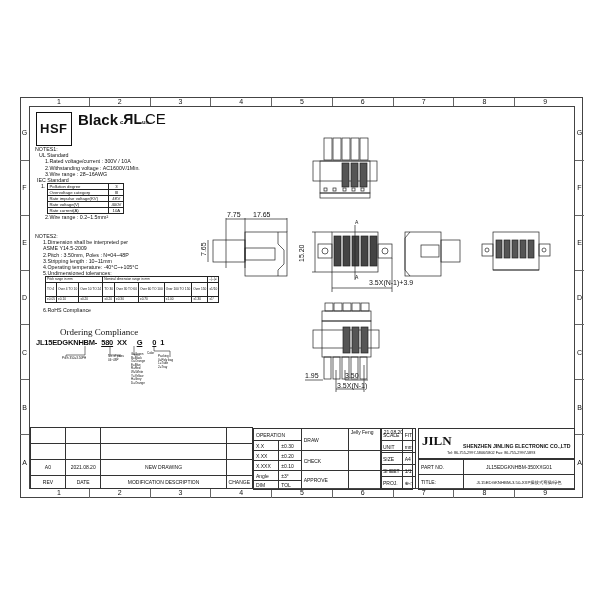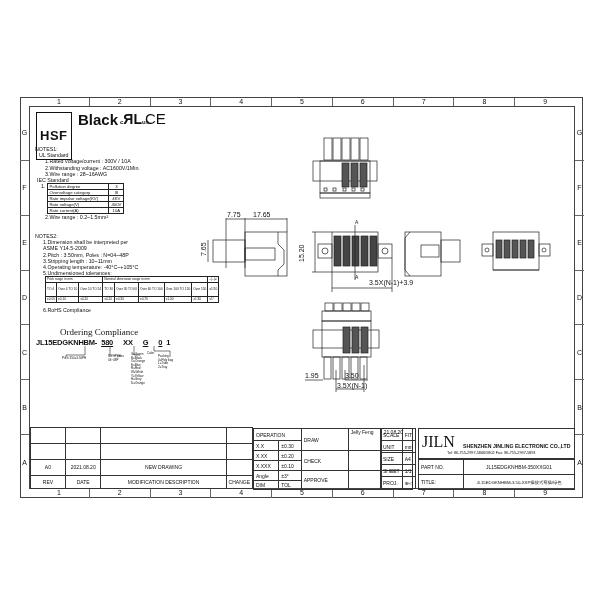--- a/index.html
+++ b/index.html
@@ -3,21 +3,21 @@
 <meta charset="utf-8">
 <style>
   html,body{margin:0;padding:0;background:#fff;}
   body{width:600px;height:600px;position:relative;overflow:hidden;font-family:"Liberation Sans",sans-serif;color:#111;}
   .abs{position:absolute;}
   .frame-outer{left:20px;top:97px;width:563px;height:401px;border:1px solid #444;box-sizing:border-box;}
   .frame-inner{left:29px;top:106px;width:546px;height:383px;border:1px solid #444;box-sizing:border-box;}
   .zone-col{font-size:7px;text-align:center;width:62px;}
   .zone-row{font-size:7px;width:9px;text-align:center;}
   .t{font-size:5.3px;line-height:6.2px;white-space:nowrap;}
-  .logo-hsf{left:36px;top:112px;border:1.5px solid #111;font-size:13px;font-weight:bold;padding:16px 3px;line-height:14px;letter-spacing:0.5px;}
+  .logo-hsf{left:36px;top:112px;border:1.5px solid #111;font-size:13px;font-weight:bold;padding:9px 3px;line-height:14px;letter-spacing:0.5px;}
   .logo-rohs{left:78px;top:111px;font-size:15px;font-weight:bold;}
   .logo-ul{left:120px;top:111px;font-size:14px;font-weight:bold;}
   .logo-ce{left:145px;top:110px;font-size:15px;}
   table.mini{border-collapse:collapse;font-size:4.3px;}
   table.mini td{border:0.7px solid #222;padding:0 1px;line-height:5px;white-space:nowrap;}
   .tb td{border:0.8px solid #333;font-size:5px;padding:0 2px;white-space:nowrap;}
   .tb{border-collapse:collapse;}
   .dim{font-size:7px;white-space:nowrap;}
   .ord-title{font-family:"Liberation Serif",serif;font-size:9px;}
   .ord-code{font-size:7.5px;font-weight:bold;letter-spacing:-0.2px;}
@@ -153,21 +153,21 @@
     </tr>
   </tbody>
     </table>
   <div class="t" style="padding-left:8px;margin-top:4px">6.RoHS Compliance</div>
 </div>
 
 <div class="abs ord-title" style="left:60px;top:327px;">Ordering Compliance</div>
 <div class="abs ord-code" style="left:36px;top:338px;display:flex;gap:4px;">
   <span>JL15EDGKNHBM-</span>
   <span style="text-decoration:underline">580</span>
-  <span style="margin-left:6px">XX</span>
+  <span style="">XX</span>
   <span style="text-decoration:underline;margin-left:6px">G</span>
   <span style="text-decoration:underline;margin-left:6px">0</span>
   <span>1</span>
 </div>
 <svg class="abs" style="left:30px;top:345px" width="170" height="40">
   <polyline points="55,1 55,10 36,10 36,12" fill="none" stroke="#222" stroke-width="0.6"></polyline>
   <polyline points="80,1 80,10 90,10 90,12" fill="none" stroke="#222" stroke-width="0.6"></polyline>
   <polyline points="104,1 104,10 110,10" fill="none" stroke="#222" stroke-width="0.6"></polyline>
   <polyline points="124,1 124,6 140,6 140,12" fill="none" stroke="#222" stroke-width="0.6"></polyline>
 </svg>
@@ -396,21 +396,21 @@
         <td>1/1</td>
       </tr>
   <tr style="height:12px">
         <td>PROJ.</td>
         <td>⊕◁</td>
       </tr>
 </tbody>
   </table>
 
 <div class="abs" style="left:418px;top:428px;width:157px;height:31px;border:0.8px solid #333;box-sizing:border-box;">
-  <div class="abs" style="left:3px;top:4px;font-family:'Liberation Serif',serif;font-weight:normal;font-size:16px;">JILN</div>
+  <div class="abs" style="left:3px;top:4px;font-family:'Liberation Serif',serif;font-weight:bold;font-size:13px;">JILN</div>
   <div class="abs" style="left:44px;top:14px;font-size:5.2px;font-weight:bold;white-space:nowrap;">SHENZHEN JINLING ELECTRONIC CO.,LTD</div>
   <div class="abs" style="left:28px;top:22px;font-size:3.8px;white-space:nowrap;">Tel: 86-755-2997-5806/5802    Fax: 86-755-2997-5893</div>
 </div>
 <table class="abs tb" style="left:418px;top:459px;width:157px;height:30px;">
   <tbody>
       <tr style="height:15px">
         <td style="width:40px">PART NO.</td>
         <td style="text-align:center">JL15EDGKNHBM-350XXG01</td>
       </tr>
   <tr style="height:15px">

